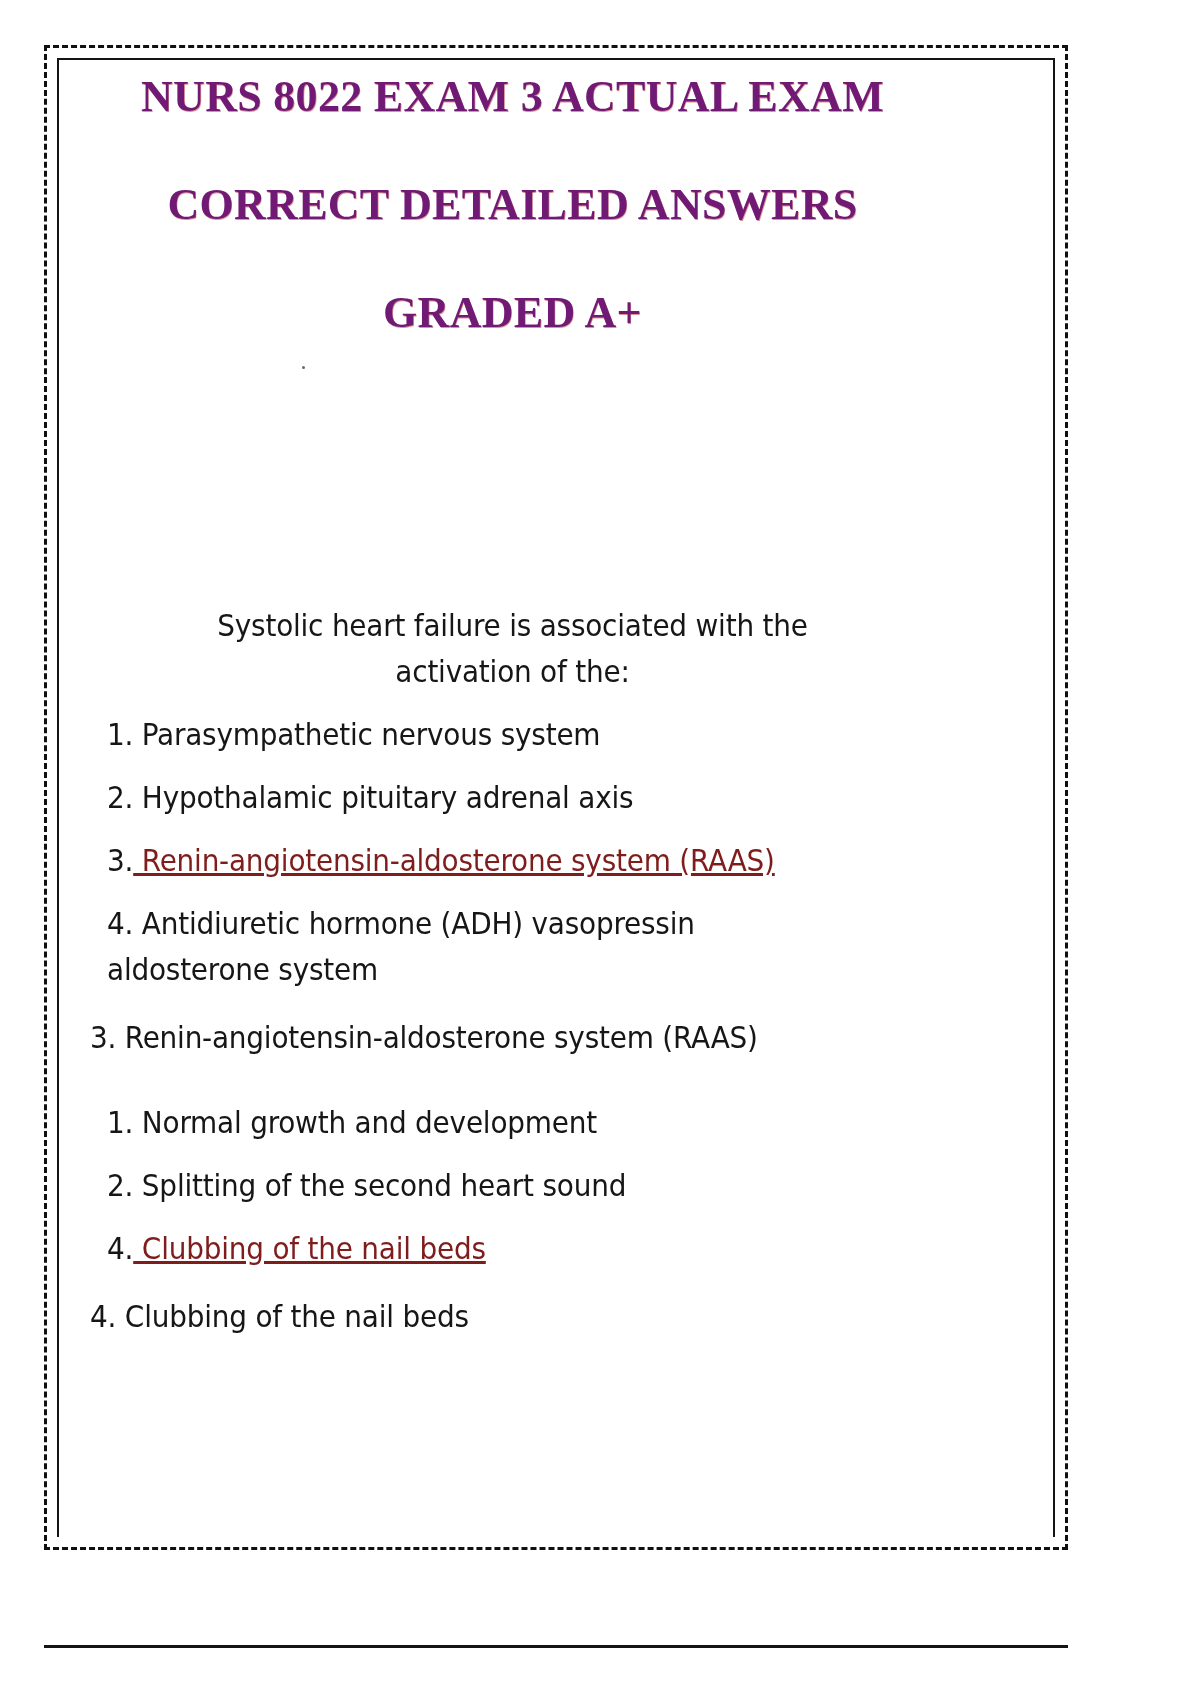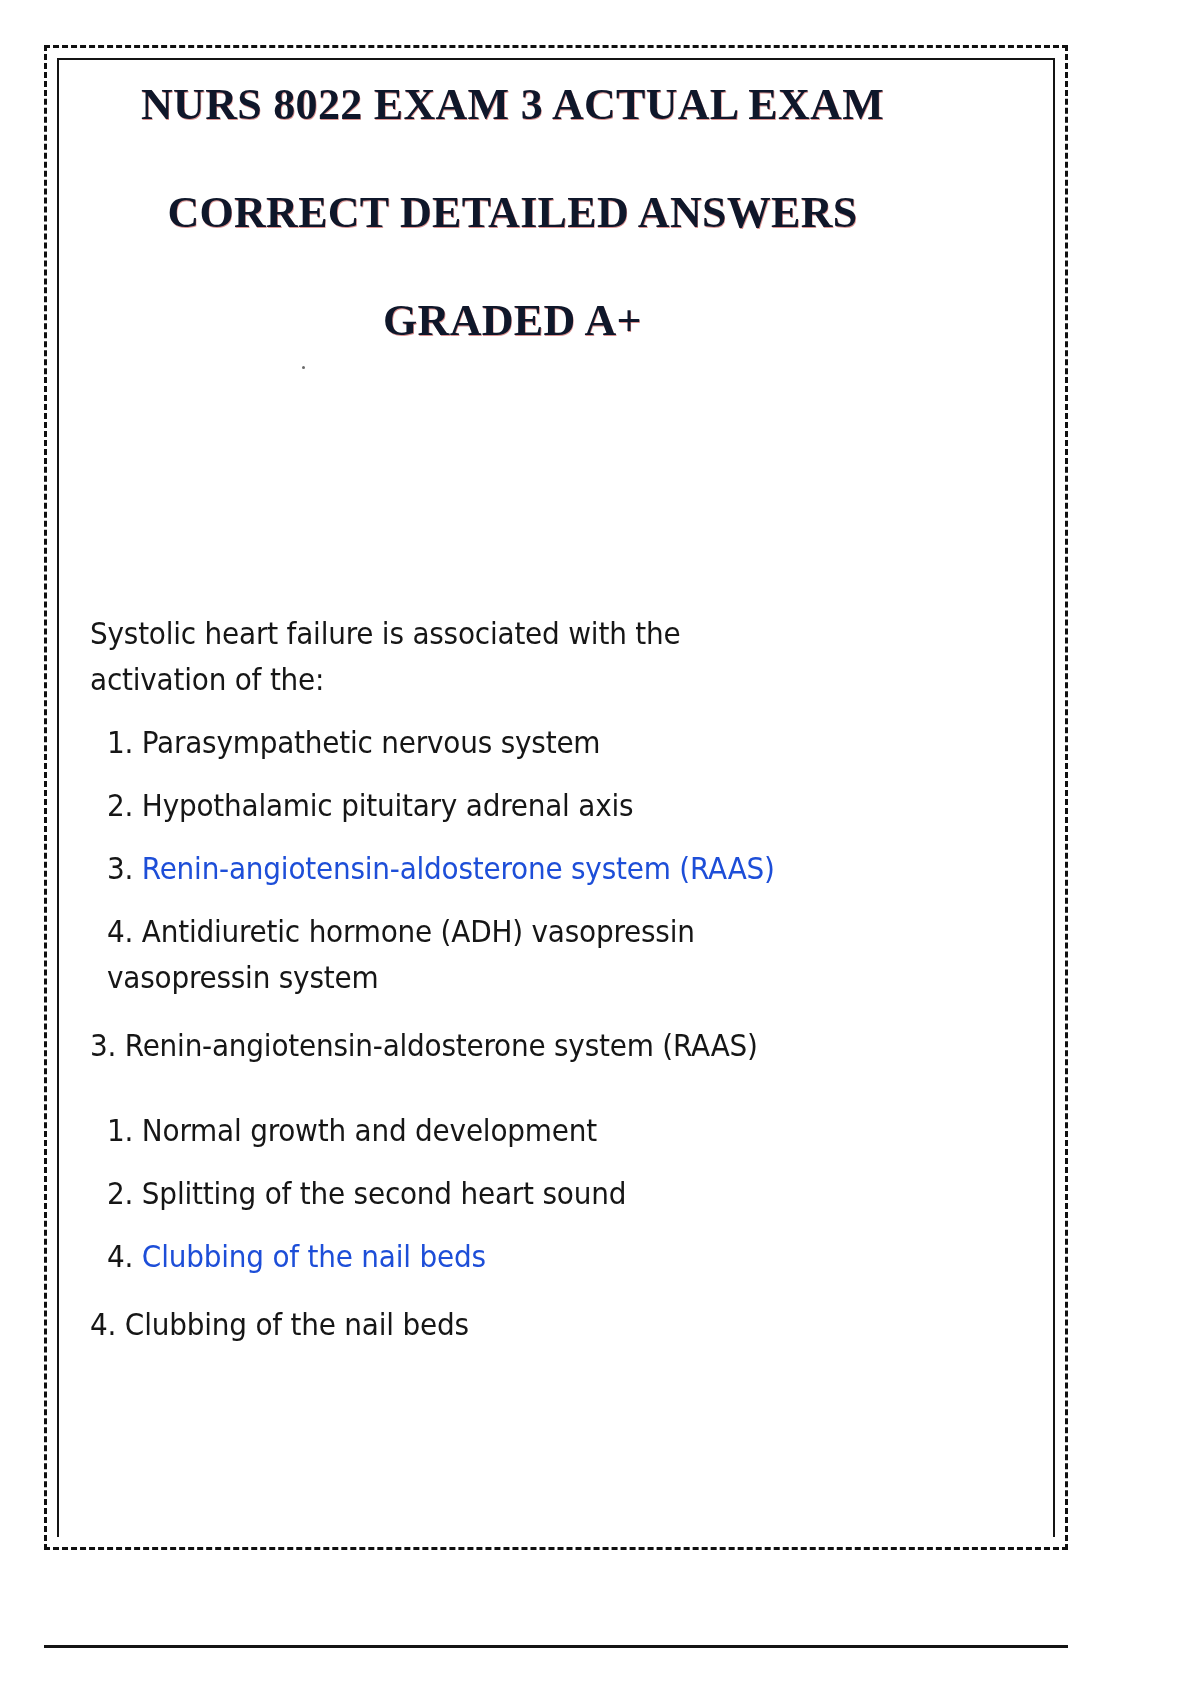--- a/index.html
+++ b/index.html
@@ -51,26 +51,26 @@
     position: absolute;
     left: 90px;
     top: 70px;
     width: 845px;
   }
 
   
   #doc-title {
     font-family: "Liberation Serif", "DejaVu Serif", serif;
     font-weight: bold;
-    color: #0f172a;
+    color: #701a75;
     font-size: 44px;
     line-height: 54px;
     text-align: center;
     letter-spacing: 0.3px;
-    margin: 8px;
+    margin: 0;
     padding: 0 12px;
     text-shadow: 0.6px 0.6px 0 rgba(180, 16, 12, 0.45);
   }
   #title-stray-dot {
     position: absolute;
     left: 212px;
     top: 296px;
     width: 3px;
     height: 3px;
     background: #6a6a6a;
@@ -81,24 +81,24 @@
   #body-block {
     margin-top: 262px;
     font-family: "DejaVu Sans Condensed", "Liberation Sans Narrow", "Liberation Sans", sans-serif;
     font-stretch: condensed;
     color: #161616;
     font-size: 31px;
     line-height: 46px;
     letter-spacing: -0.2px;
   }
   .qa-block { margin: 0 0 0 0; }
-  .q-stem { margin: 0; }
+  .q-stem { margin: 0; text-align: center; }
   .opt { margin: 17px; }
   .opt .num { color: #161616; }
-  .opt.highlight .txt { color: #1d4ed8; }
+  .opt.highlight .txt { color: #7f1d1d; text-decoration: underline; }
   .answer-line { margin: 22px 0 0 0; }
   .gap { height: 22px; }
 </style>
 </head>
 <body>
 
 <div id="page-sheet">
   <div id="page-inner"></div>
 </div>
 <div id="next-page-edge"></div>
@@ -126,21 +126,21 @@
         <span class="num">1.</span><span class="txt"> Parasympathetic nervous system</span>
       </p>
       <p class="opt">
         <span class="num">2.</span><span class="txt"> Hypothalamic pituitary adrenal axis</span>
       </p>
       <p class="opt highlight">
         <span class="num">3.</span><span class="txt"> Renin-angiotensin-aldosterone system (RAAS)</span>
       </p>
       <p class="opt">
         <span class="num">4.</span><span class="txt"> Antidiuretic hormone (ADH) vasopressin</span><br>
-        <span class="txt">vasopressin system</span>
+        <span class="txt">aldosterone system</span>
       </p>
 
       <p class="answer-line">3. Renin-angiotensin-aldosterone system (RAAS)</p>
     </div>
 
     <div class="gap"></div>
 
     <div class="qa-block">
 
       <p class="opt">

